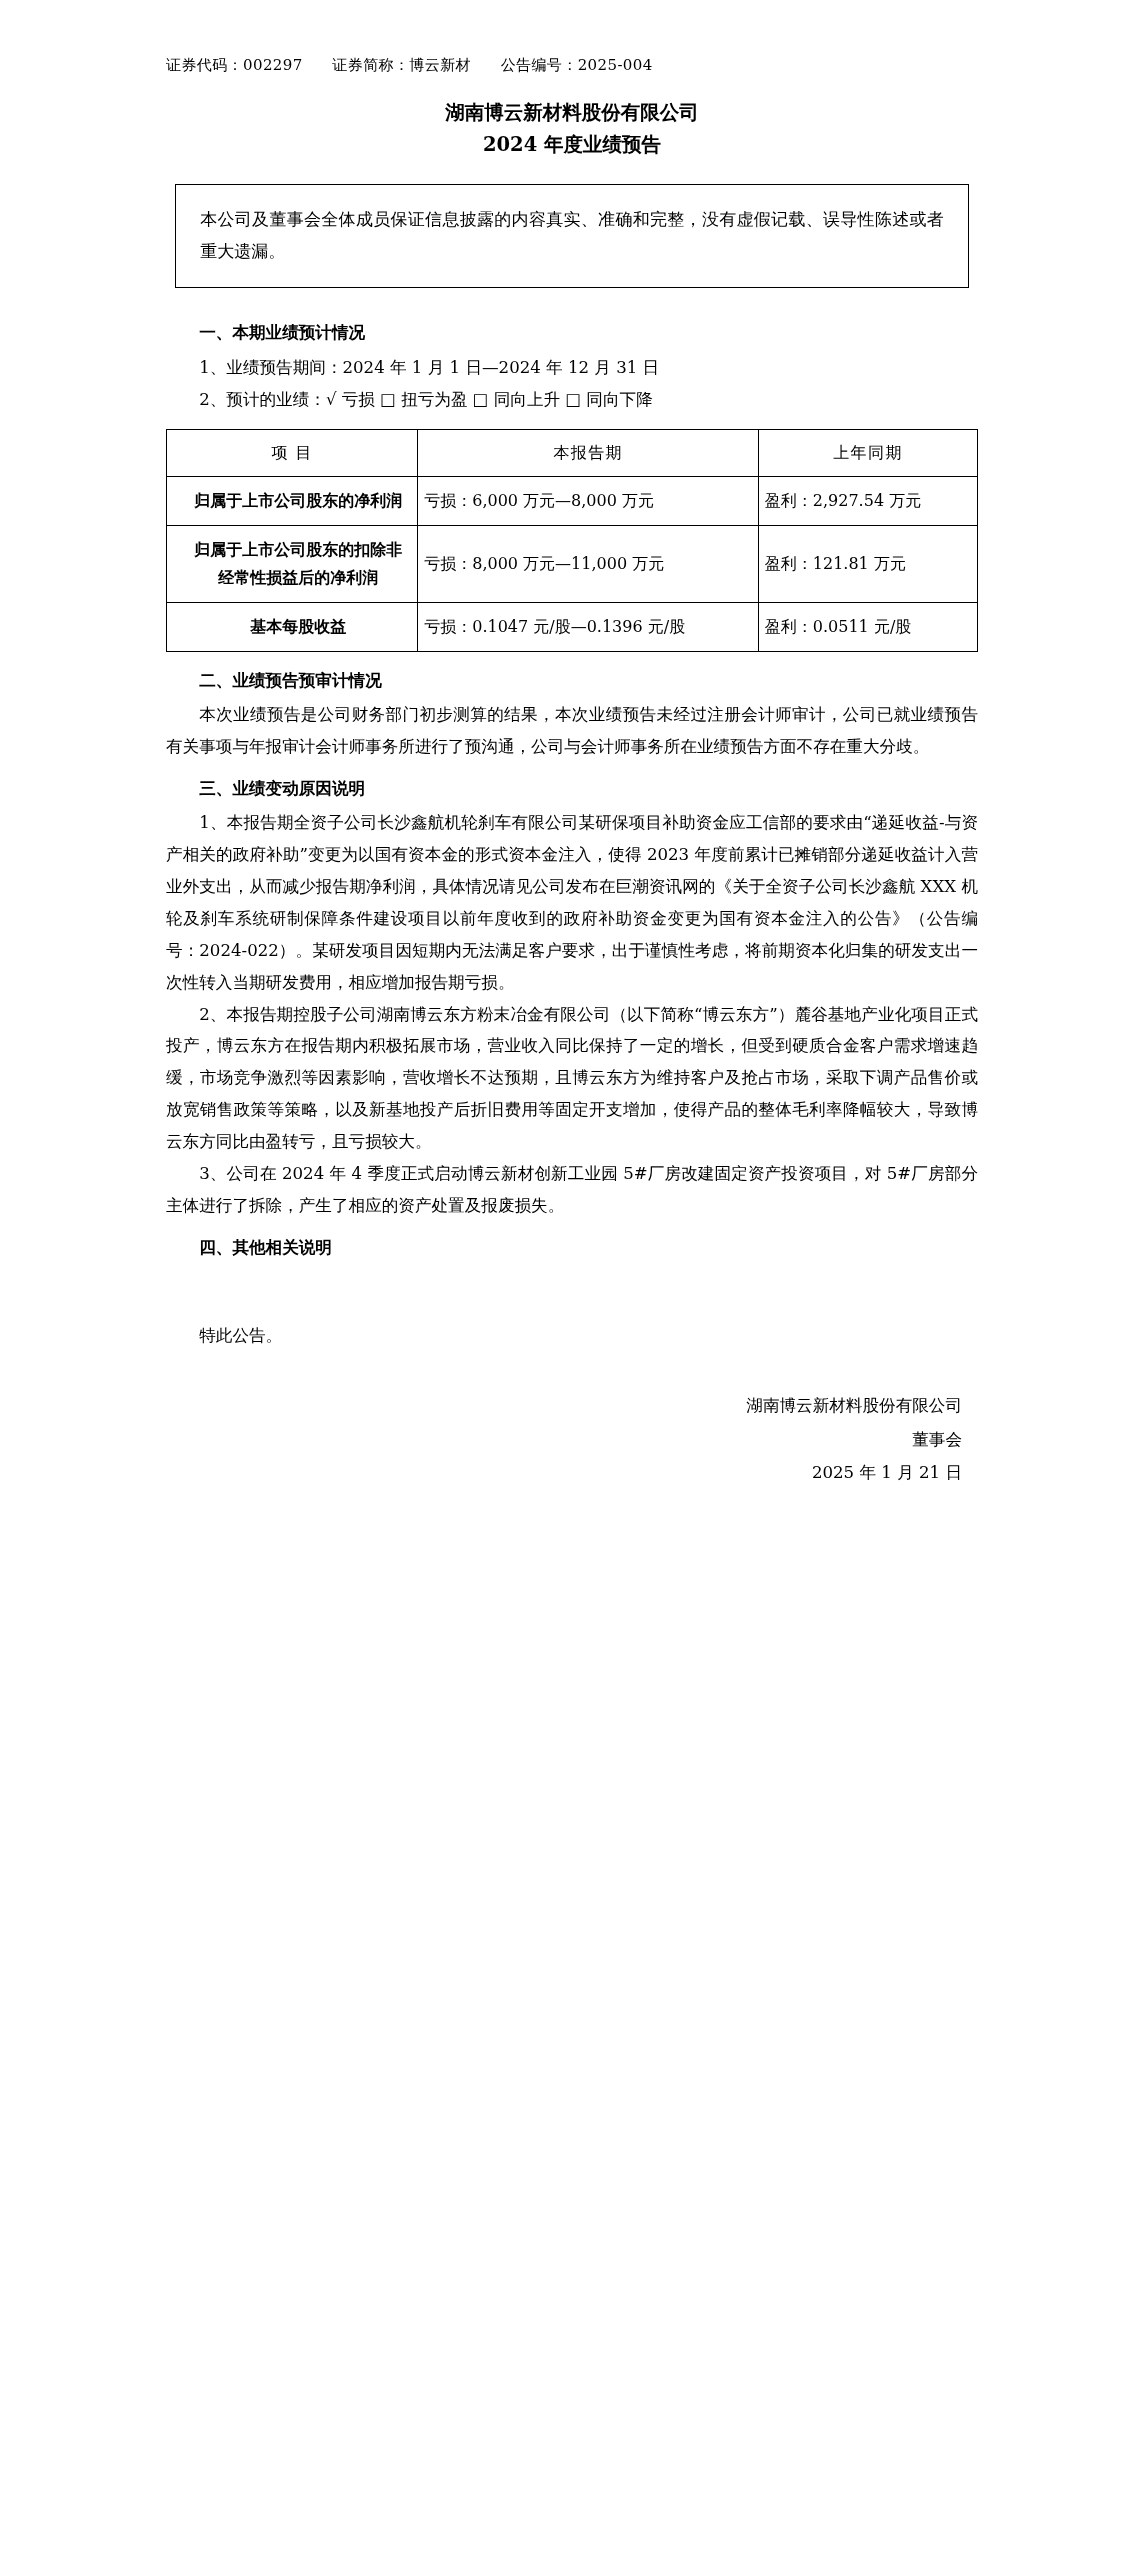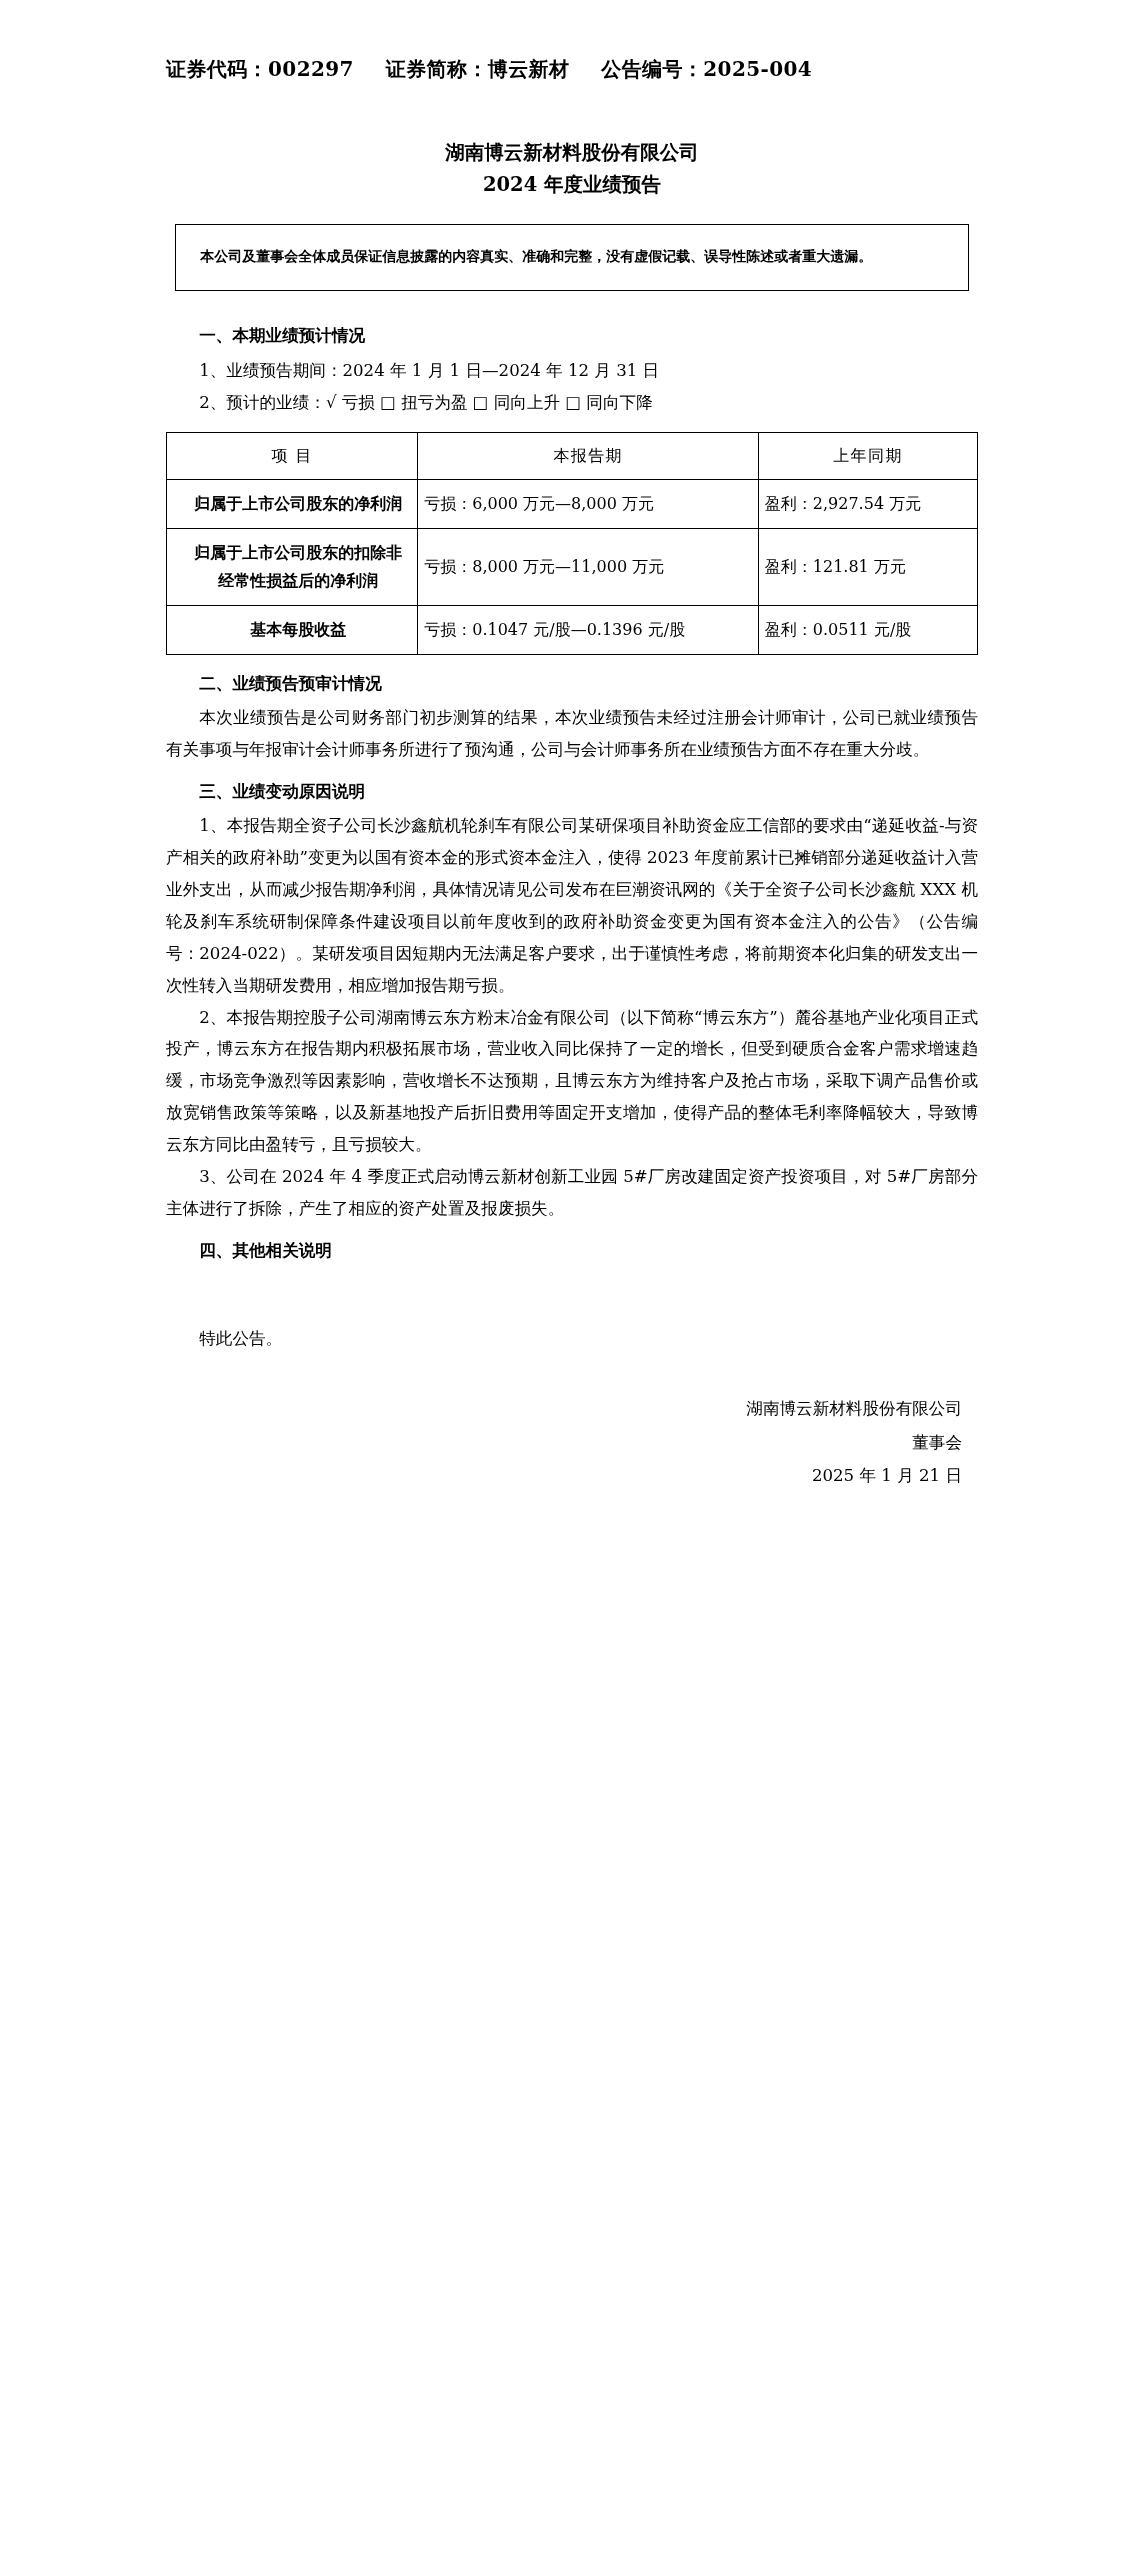--- a/index.html
+++ b/index.html
@@ -11,40 +11,40 @@
     width: 1144px;
     font-family: "DejaVu Serif", "Liberation Serif", serif;
     color: #000000;
   }
   .page {
     width: 1144px;
     box-sizing: border-box;
     padding: 56px 166px 43px 166px;
   }
   .header-line {
-    font-size: 20px;
-    font-weight: bold;
+    font-size: 15px;
+    font-weight: normal;
     letter-spacing: 0.4px;
     white-space: nowrap;
-    margin-bottom: 54px;
+    margin-bottom: 22px;
   }
   .header-line .seg { margin-right: 24.5px; }
   .doc-title {
     text-align: center;
     font-size: 19.5px;
     font-weight: bold;
     line-height: 1.65;
     margin-bottom: 7.2px;
   }
   .notice-box {
     border: 0.7px solid #000;
     margin: 23px 8.7px 29px 8.7px;
     padding: 19px 24.5px 20px 24.5px;
-    font-size: 14px;
-    font-weight: bold;
+    font-size: 17px;
+    font-weight: normal;
     line-height: 1.85;
     text-align: justify;
   }
   .sec-title {
     font-size: 16.6px;
     font-weight: bold;
     line-height: 1.9;
     text-indent: 2em;
     margin: 10px 0 2.9px 0;
   }

